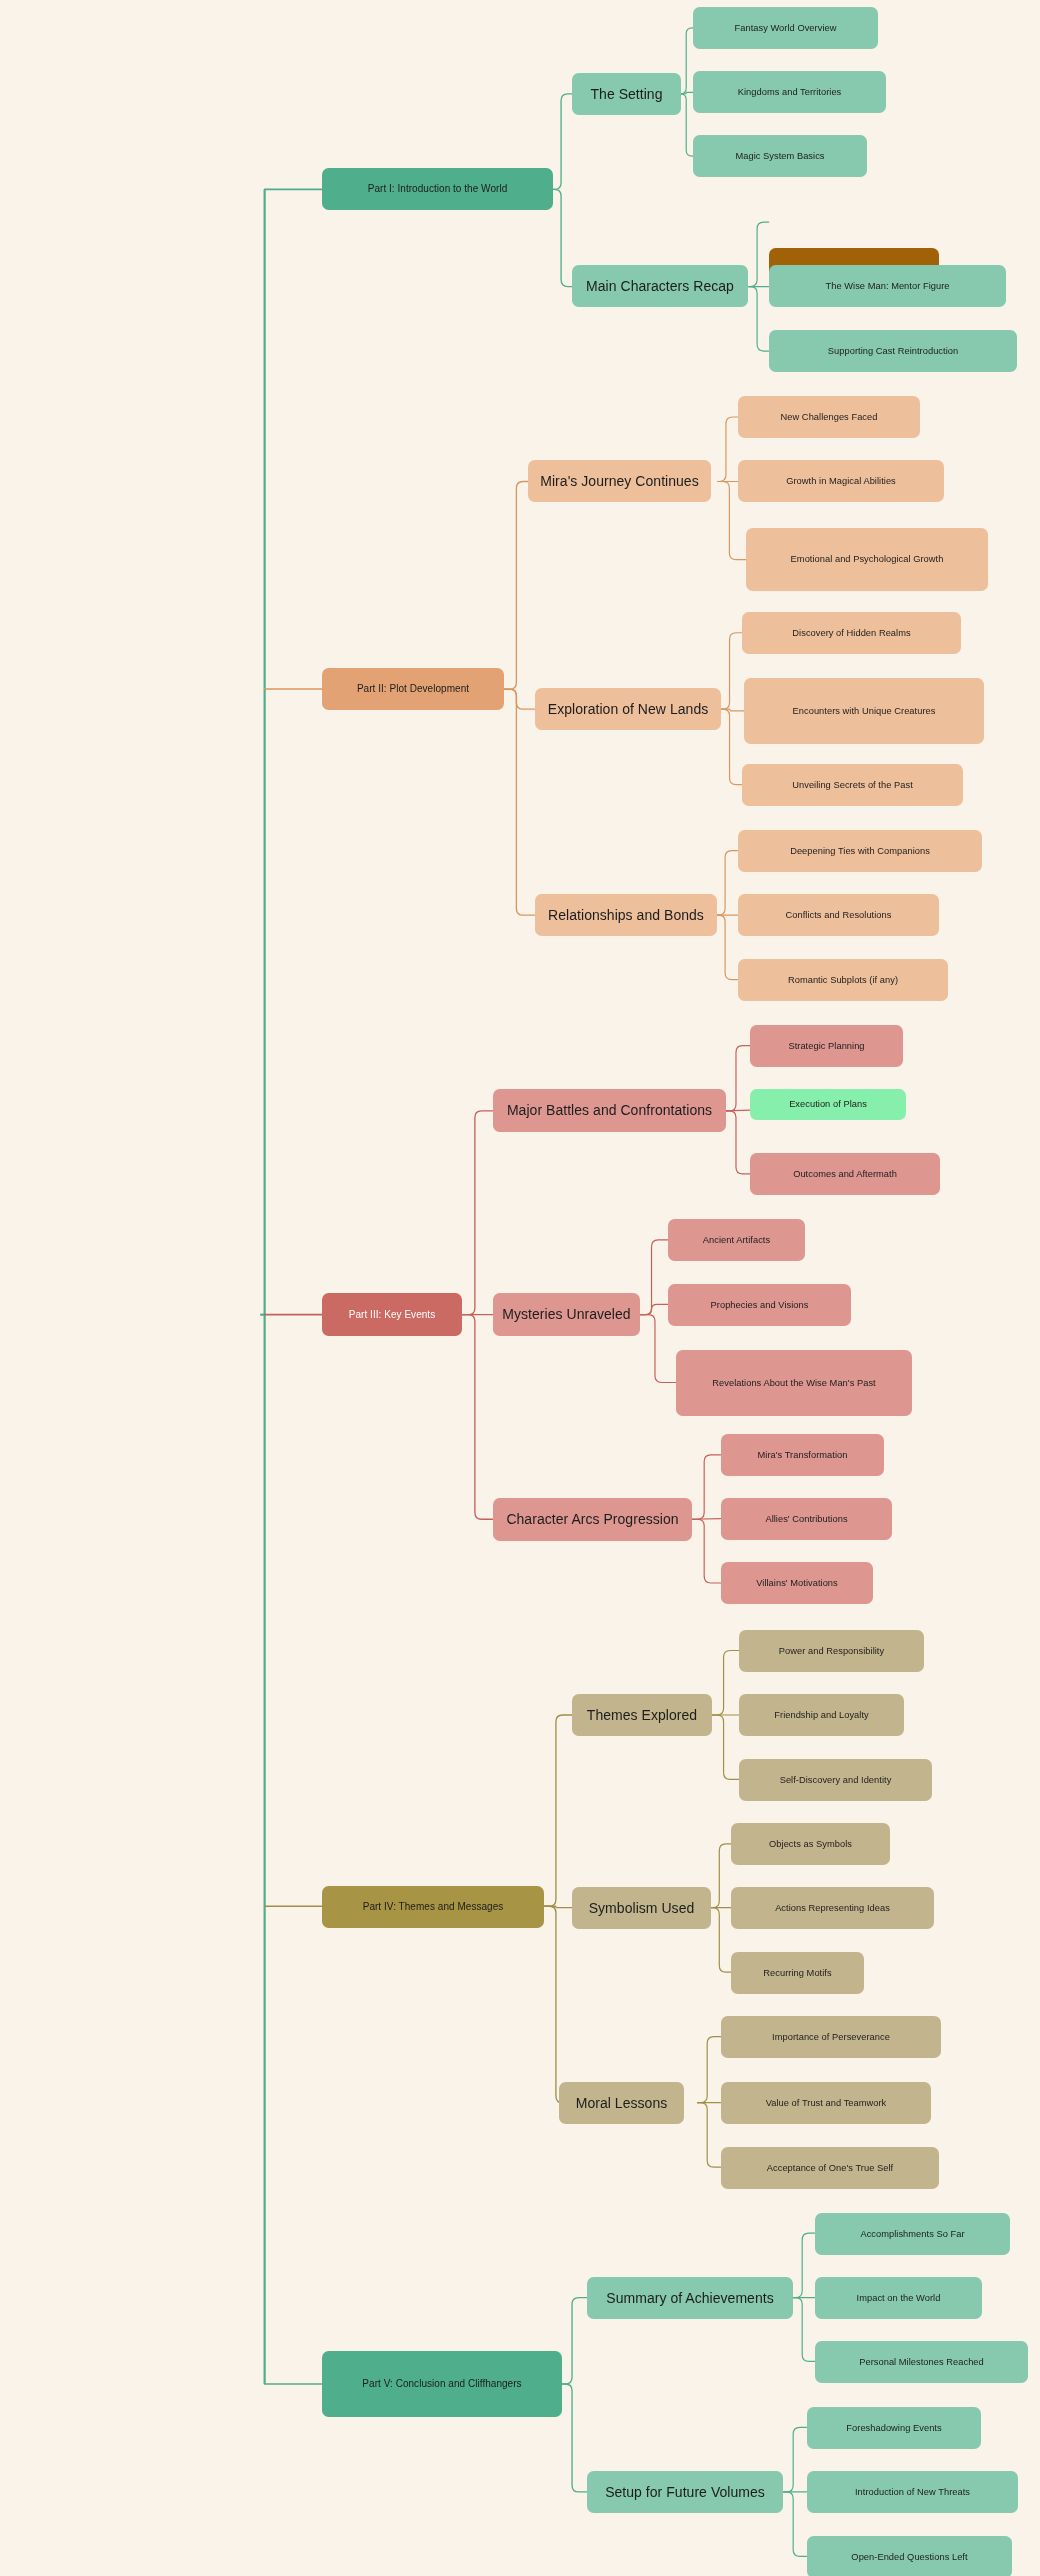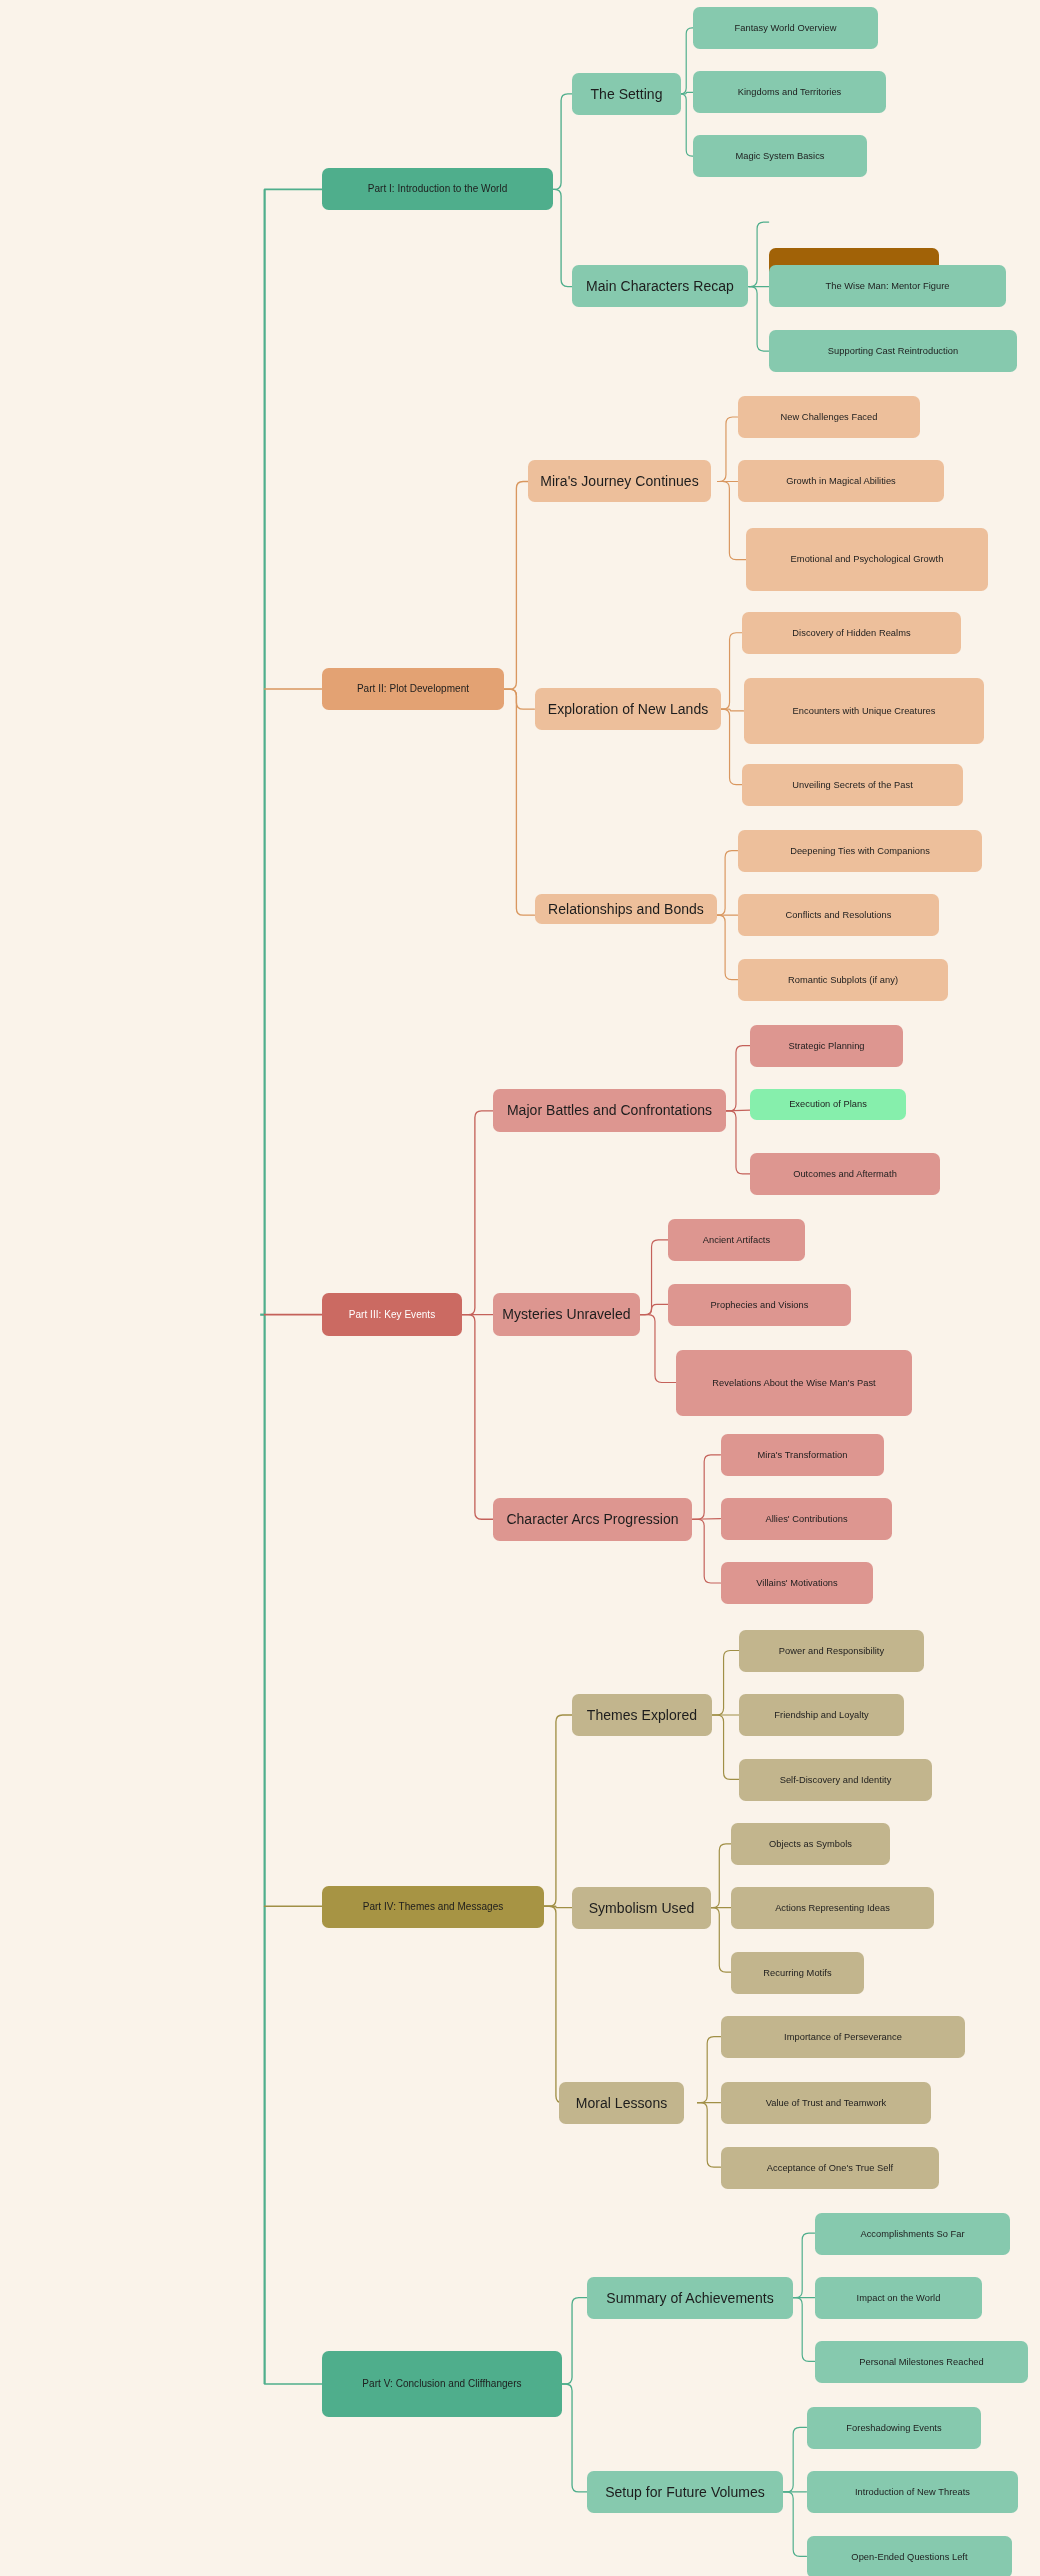--- a/index.html
+++ b/index.html
@@ -126,21 +126,21 @@
     <div class="node lvl3" style="left: 769px; top: 330px; width: 248px; height: 42px; background: rgb(134, 201, 174);">Supporting Cast Reintroduction</div>
     <div class="node lvl1" style="left: 322px; top: 668px; width: 182px; height: 42px; background: rgb(227, 162, 115);">Part II: Plot Development</div>
     <div class="node lvl2" style="left: 528px; top: 460px; width: 183px; height: 42px; background: rgb(237, 191, 155); text-align: right;">Mira's Journey Continues</div>
     <div class="node lvl3" style="left: 738px; top: 396px; width: 182px; height: 42px; background: rgb(237, 191, 155);">New Challenges Faced</div>
     <div class="node lvl3" style="left: 738px; top: 460px; width: 206px; height: 42px; background: rgb(237, 191, 155);">Growth in Magical Abilities</div>
     <div class="node lvl3" style="left: 746px; top: 528px; width: 242px; height: 63px; background: rgb(237, 191, 155);">Emotional and Psychological Growth</div>
     <div class="node lvl2" style="left: 535px; top: 688px; width: 186px; height: 42px; background: rgb(237, 191, 155);">Exploration of New Lands</div>
     <div class="node lvl3" style="left: 742px; top: 612px; width: 219px; height: 42px; background: rgb(237, 191, 155);">Discovery of Hidden Realms</div>
     <div class="node lvl3" style="left: 744px; top: 678px; width: 240px; height: 66px; background: rgb(237, 191, 155);">Encounters with Unique Creatures</div>
     <div class="node lvl3" style="left: 742px; top: 764px; width: 221px; height: 42px; background: rgb(237, 191, 155);">Unveiling Secrets of the Past</div>
-    <div class="node lvl2" style="left: 535px; top: 894px; width: 182px; height: 30px; background: rgb(237, 191, 155);">Relationships and Bonds</div>
+    <div class="node lvl2" style="left: 535px; top: 894px; width: 182px; height: 42px; background: rgb(237, 191, 155);">Relationships and Bonds</div>
     <div class="node lvl3" style="left: 738px; top: 830px; width: 244px; height: 42px; background: rgb(237, 191, 155);">Deepening Ties with Companions</div>
     <div class="node lvl3" style="left: 738px; top: 894px; width: 201px; height: 42px; background: rgb(237, 191, 155);">Conflicts and Resolutions</div>
     <div class="node lvl3" style="left: 738px; top: 959px; width: 210px; height: 42px; background: rgb(237, 191, 155);">Romantic Subplots (if any)</div>
     <div class="node lvl1 white-text" style="left: 322px; top: 1293px; width: 140px; height: 43px; background: rgb(203, 106, 98);">Part III: Key Events</div>
     <div class="node lvl2" style="left: 493px; top: 1089px; width: 233px; height: 43px; background: rgb(221, 150, 144);">Major Battles and Confrontations</div>
     <div class="node lvl3" style="left: 750px; top: 1025px; width: 153px; height: 42px; background: rgb(221, 150, 144);">Strategic Planning</div>
     <div class="node lvl3" style="left: 750px; top: 1089px; width: 156px; height: 31px; background: #86efac;">Execution of Plans</div>
     <div class="node lvl3" style="left: 750px; top: 1153px; width: 190px; height: 42px; background: rgb(221, 150, 144);">Outcomes and Aftermath</div>
     <div class="node lvl2" style="left: 493px; top: 1293px; width: 147px; height: 43px; background: rgb(221, 150, 144);">Mysteries Unraveled</div>
     <div class="node lvl3" style="left: 668px; top: 1219px; width: 137px; height: 42px; background: rgb(221, 150, 144);">Ancient Artifacts</div>
@@ -153,21 +153,21 @@
     <div class="node lvl1" style="left: 322px; top: 1886px; width: 222px; height: 42px; background: rgb(167, 148, 68);">Part IV: Themes and Messages</div>
     <div class="node lvl2" style="left: 572px; top: 1694px; width: 140px; height: 42px; background: rgb(194, 181, 141);">Themes Explored</div>
     <div class="node lvl3" style="left: 739px; top: 1630px; width: 185px; height: 42px; background: rgb(194, 181, 141);">Power and Responsibility</div>
     <div class="node lvl3" style="left: 739px; top: 1694px; width: 165px; height: 42px; background: rgb(194, 181, 141);">Friendship and Loyalty</div>
     <div class="node lvl3" style="left: 739px; top: 1759px; width: 193px; height: 42px; background: rgb(194, 181, 141);">Self-Discovery and Identity</div>
     <div class="node lvl2" style="left: 572px; top: 1887px; width: 139px; height: 42px; background: rgb(194, 181, 141);">Symbolism Used</div>
     <div class="node lvl3" style="left: 731px; top: 1823px; width: 159px; height: 42px; background: rgb(194, 181, 141);">Objects as Symbols</div>
     <div class="node lvl3" style="left: 731px; top: 1887px; width: 203px; height: 42px; background: rgb(194, 181, 141);">Actions Representing Ideas</div>
     <div class="node lvl3" style="left: 731px; top: 1952px; width: 133px; height: 42px; background: rgb(194, 181, 141);">Recurring Motifs</div>
     <div class="node lvl2" style="left: 559px; top: 2082px; width: 125px; height: 42px; background: rgb(194, 181, 141);">Moral Lessons</div>
-    <div class="node lvl3" style="left: 721px; top: 2016px; width: 244px; height: 42px; background: rgb(194, 181, 141);">Importance of Perseverance</div>
+    <div class="node lvl3" style="left: 721px; top: 2016px; width: 220px; height: 42px; background: rgb(194, 181, 141);">Importance of Perseverance</div>
     <div class="node lvl3" style="left: 721px; top: 2082px; width: 210px; height: 42px; background: rgb(194, 181, 141);">Value of Trust and Teamwork</div>
     <div class="node lvl3" style="left: 721px; top: 2147px; width: 218px; height: 42px; background: rgb(194, 181, 141);">Acceptance of One's True Self</div>
     <div class="node lvl1" style="left: 322px; top: 2351px; width: 240px; height: 66px; background: rgb(79, 174, 140);">Part V: Conclusion and Cliffhangers</div>
     <div class="node lvl2" style="left: 587px; top: 2277px; width: 206px; height: 42px; background: rgb(134, 201, 174);">Summary of Achievements</div>
     <div class="node lvl3" style="left: 815px; top: 2213px; width: 195px; height: 42px; background: rgb(134, 201, 174);">Accomplishments So Far</div>
     <div class="node lvl3" style="left: 815px; top: 2277px; width: 167px; height: 42px; background: rgb(134, 201, 174);">Impact on the World</div>
     <div class="node lvl3" style="left: 815px; top: 2341px; width: 213px; height: 42px; background: rgb(134, 201, 174);">Personal Milestones Reached</div>
     <div class="node lvl2" style="left: 587px; top: 2471px; width: 196px; height: 42px; background: rgb(134, 201, 174);">Setup for Future Volumes</div>
     <div class="node lvl3" style="left: 807px; top: 2407px; width: 174px; height: 42px; background: rgb(134, 201, 174);">Foreshadowing Events</div>
     <div class="node lvl3" style="left: 807px; top: 2471px; width: 211px; height: 42px; background: rgb(134, 201, 174);">Introduction of New Threats</div>

